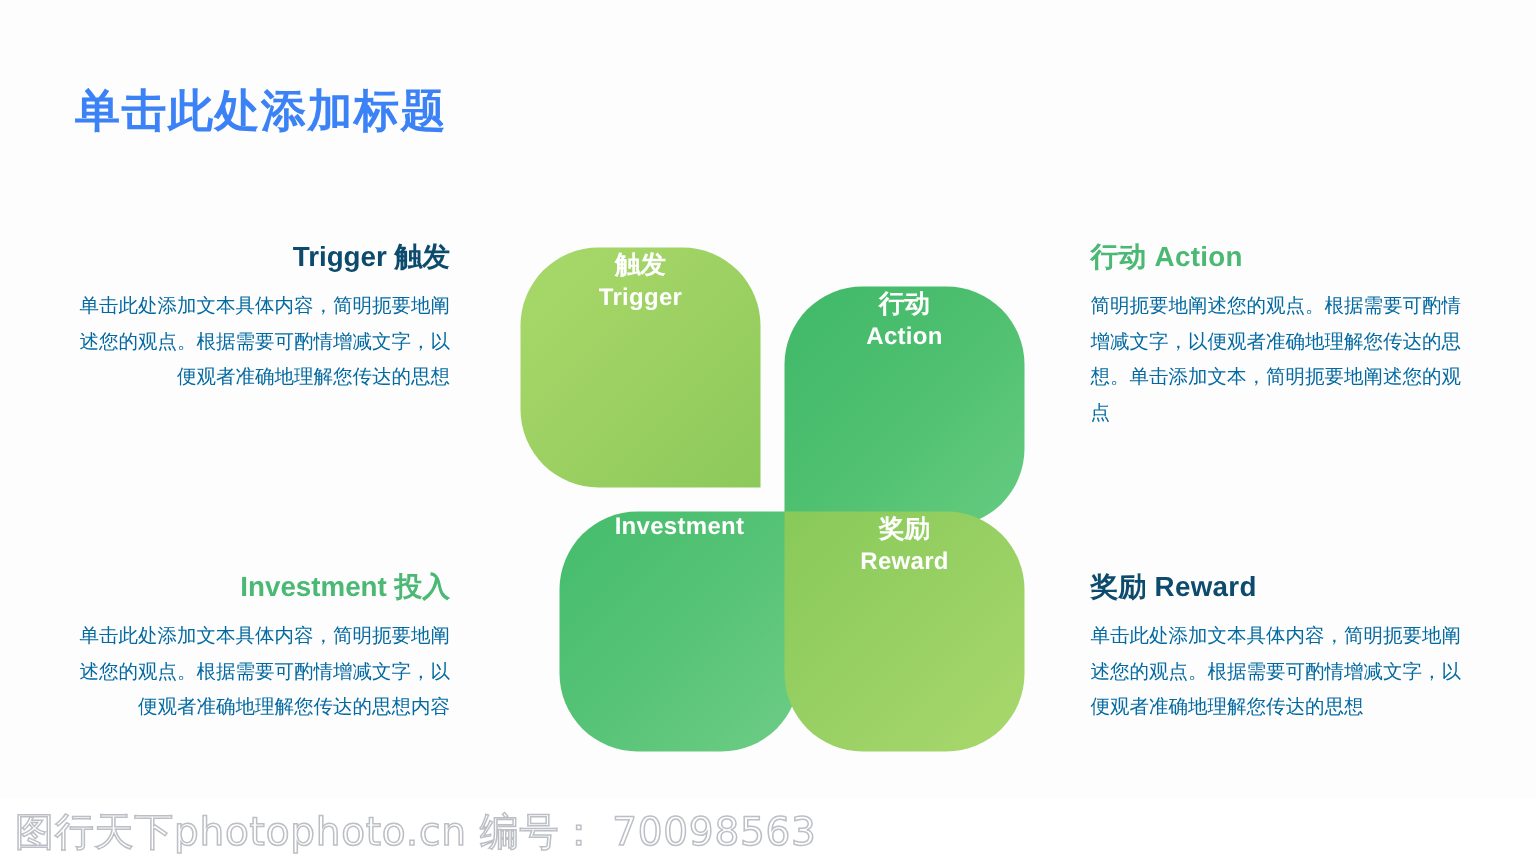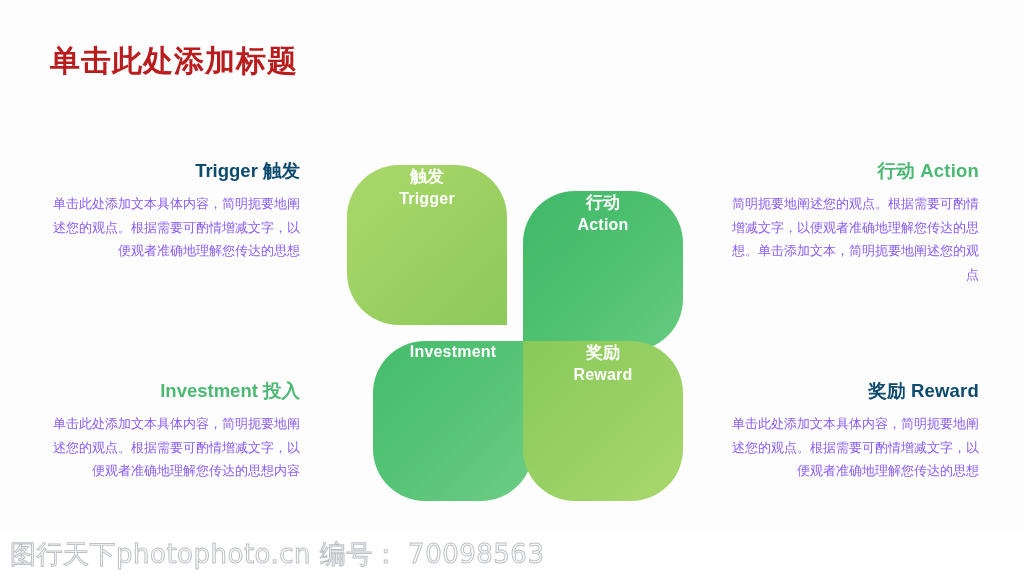--- a/index.html
+++ b/index.html
@@ -18,52 +18,52 @@
     width: 1024px;
     height: 576px;
     background: #fdfdfd;
     overflow: hidden;
   }
 
   
   #page-title {
     position: absolute;
     left: 50px;
-    top: 43px;
+    top: 57px;
     font-size: 30px;
     font-weight: bold;
-    color: #b91c1c;
+    color: #3b82f6;
     letter-spacing: 1px;
     line-height: 1.2;
     white-space: nowrap;
   }
 
   
   .side-block {
     position: absolute;
     width: 252px;
   }
   .side-block.left  { left: 48px;  text-align: right; }
-  .side-block.right { left: 727px; text-align: right; }
+  .side-block.right { left: 727px; text-align: left; }
 
   .block-heading {
     font-size: 18.5px;
     font-weight: bold;
     line-height: 1.3;
     margin: 0 0 9px 0;
     white-space: nowrap;
   }
   .block-heading.light { color: #0c4a6e; }
   .block-heading.dark  { color: #4bb873; }
   .side-block.right .block-heading { letter-spacing: 0.2px; }
 
   .block-body {
     font-size: 13px;
     line-height: 1.82;
-    color: #8b5cf6;
+    color: #0369a1;
     margin: 0;
   }
 
   #block-trigger    { top: 159px; }
   #block-investment { top: 379px; }
   #block-action     { top: 159px; }
   #block-reward     { top: 379px; }
 
   
   #petal-diagram {

